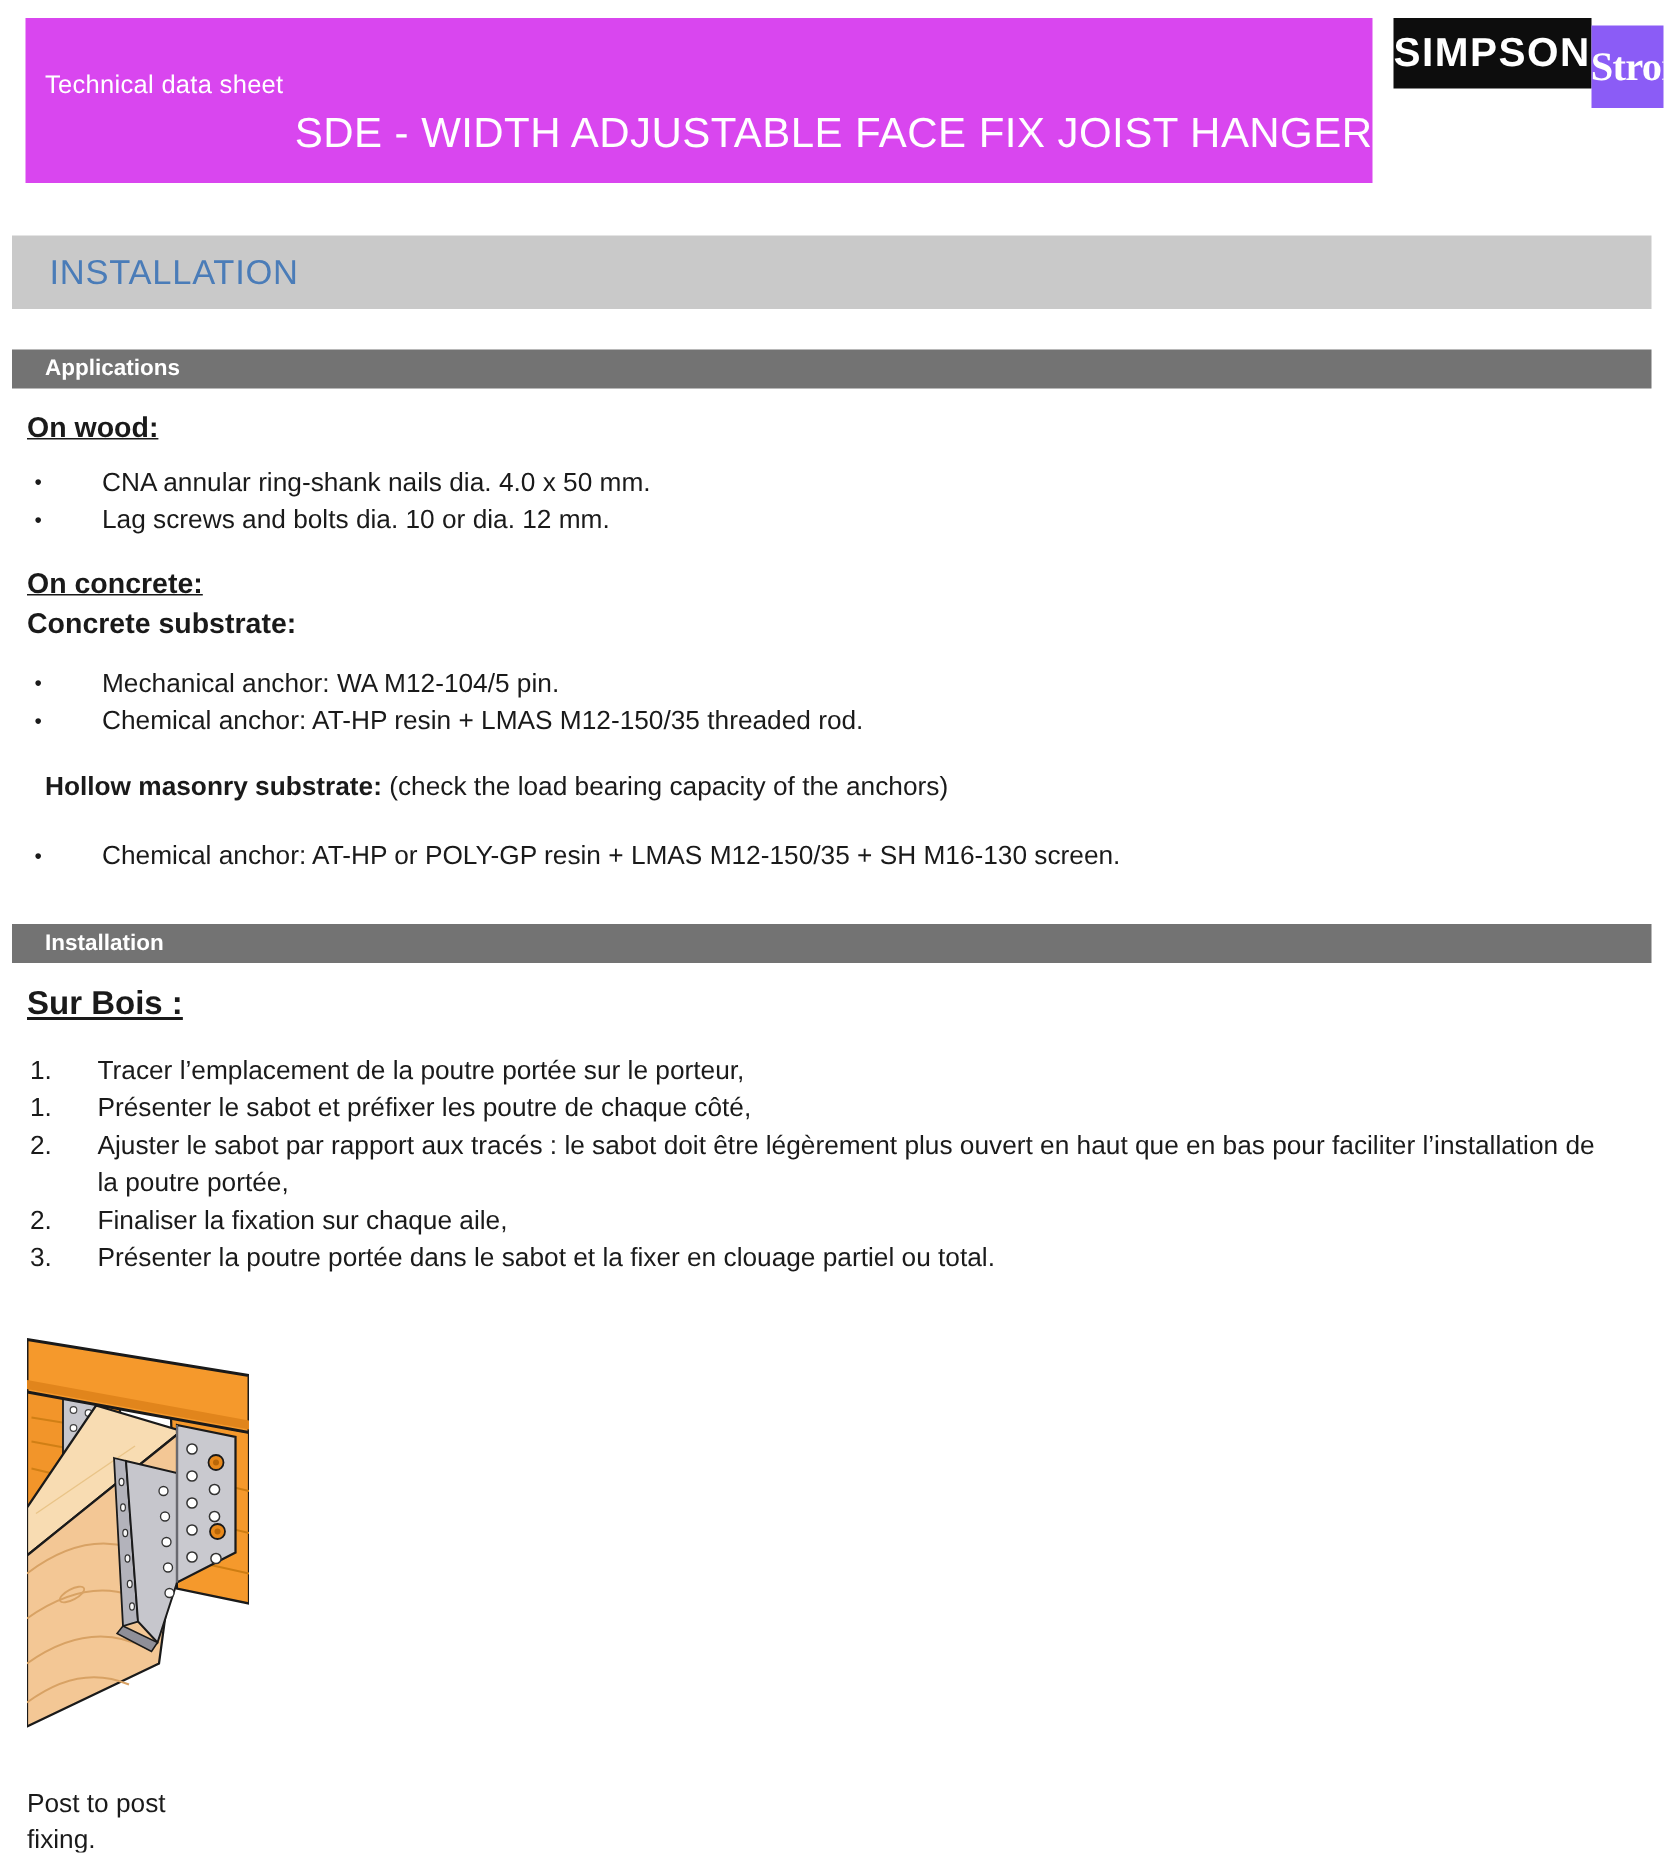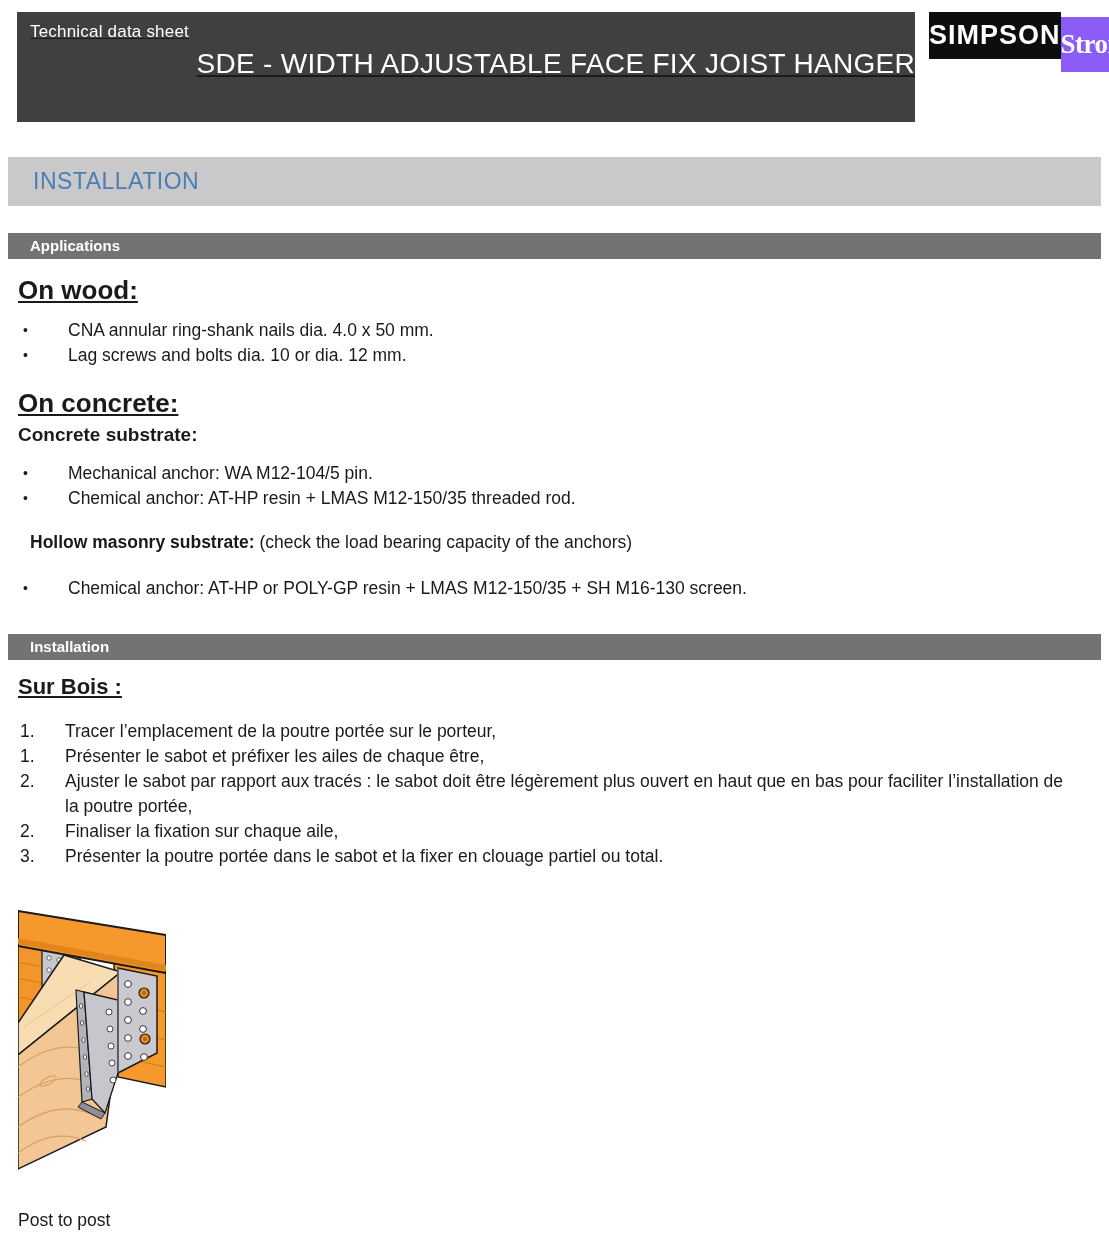--- a/index.html
+++ b/index.html
@@ -3,39 +3,39 @@
 <meta charset="utf-8">
 <style>
   html,body { margin:0; padding:0; }
   body {
     width:1109px; height:1235px; background:#ffffff;
     font-family:"Liberation Sans", sans-serif; color:#1a1a1a;
     overflow:hidden; position:relative;
   }
   
   .header-row { display:flex; margin:12px 32px 0 17px; }
-  .header-bar { flex:1; background:#404040; height:110px; box-sizing:border-box; padding:10px 0 0 13px;text-decoration:underline; }
+  .header-bar { flex:1; background:#d946ef; height:110px; box-sizing:border-box; padding:35px 0 0 13px; }
   .eyebrow { font-size:17px; color:#fff; letter-spacing:.2px; }
   .doc-title { font-size:28px; color:#fff; margin-top:6px; white-space:nowrap; letter-spacing:.3px;text-align:right; }
   .logo-stack { width:148px; margin-left:14px; display:flex; flex-direction:row; }
   .logo-simpson { height:47px; background:#0D0D0D; color:#fff; font-weight:700; font-size:27px;
                   text-align:center; line-height:47px; letter-spacing:1px; }
   .logo-strongtie { height:55px; margin-top:5px; background:#8b5cf6; color:#fff;
                     font-family:"Liberation Serif", serif; font-weight:700; font-size:27px;
                     text-align:center; line-height:55px; letter-spacing:-.5px; }
   
   .banner { margin:35px 8px 0; height:49px; background:#C9C9C9; color:#4A7CB8;
             font-size:23px; line-height:49px; padding-left:25px; box-sizing:border-box; letter-spacing:.5px; }
   .blue-bar { margin:0 8px; height:26px; background:#737373; color:#fff; font-size:15px;
               font-weight:700; line-height:25px; padding-left:22px; box-sizing:border-box; }
   #bar-applications { margin-top:27px; }
   #bar-installation { margin-top:33px; }
   
   .content { margin:0 30px 0 18px; }
-  .h-underline { font-size:26px; font-weight:700; text-decoration:underline; }
+  .h-underline { font-size:19px; font-weight:700; text-decoration:underline; }
   #h-onwood { margin-top:16px; }
   #h-onconcrete { margin-top:20px; }
   #h-substrate { font-size:19px; font-weight:700; margin-top:5px; }
   ul.bullets { list-style:none; margin:3px; padding:0; font-size:17.5px; }
   ul.bullets li { position:relative; padding-left:47px; line-height:25px; }
   ul.bullets li::before { content:"\2022"; position:absolute; left:2px; top:0; font-size:14px; }
   #list-wood { margin-top:12px; }
   #list-concrete { margin-top:15px; }
   #list-hollow { margin-top:23px; }
   .hollow-line { margin:21px 0 0 12px; font-size:17.5px; }
@@ -94,21 +94,21 @@
 <div class="content">
   <div class="h-underline" id="h-surbois">Sur Bois :</div>
 
   <div class="steps">
     <div class="step">
       <div class="step-num">1.</div>
       <div class="step-text">Tracer l’emplacement de la poutre portée sur le porteur,</div>
     </div>
     <div class="step">
       <div class="step-num">1.</div>
-      <div class="step-text">Présenter le sabot et préfixer les ailes de chaque être,</div>
+      <div class="step-text">Présenter le sabot et préfixer les poutre de chaque côté,</div>
     </div>
     <div class="step">
       <div class="step-num">2.</div>
       <div class="step-text">Ajuster le sabot par rapport aux tracés : le sabot doit être légèrement plus ouvert en haut que en bas pour faciliter l’installation de la poutre portée,</div>
     </div>
     <div class="step">
       <div class="step-num">2.</div>
       <div class="step-text">Finaliser la fixation sur chaque aile,</div>
     </div>
     <div class="step">

